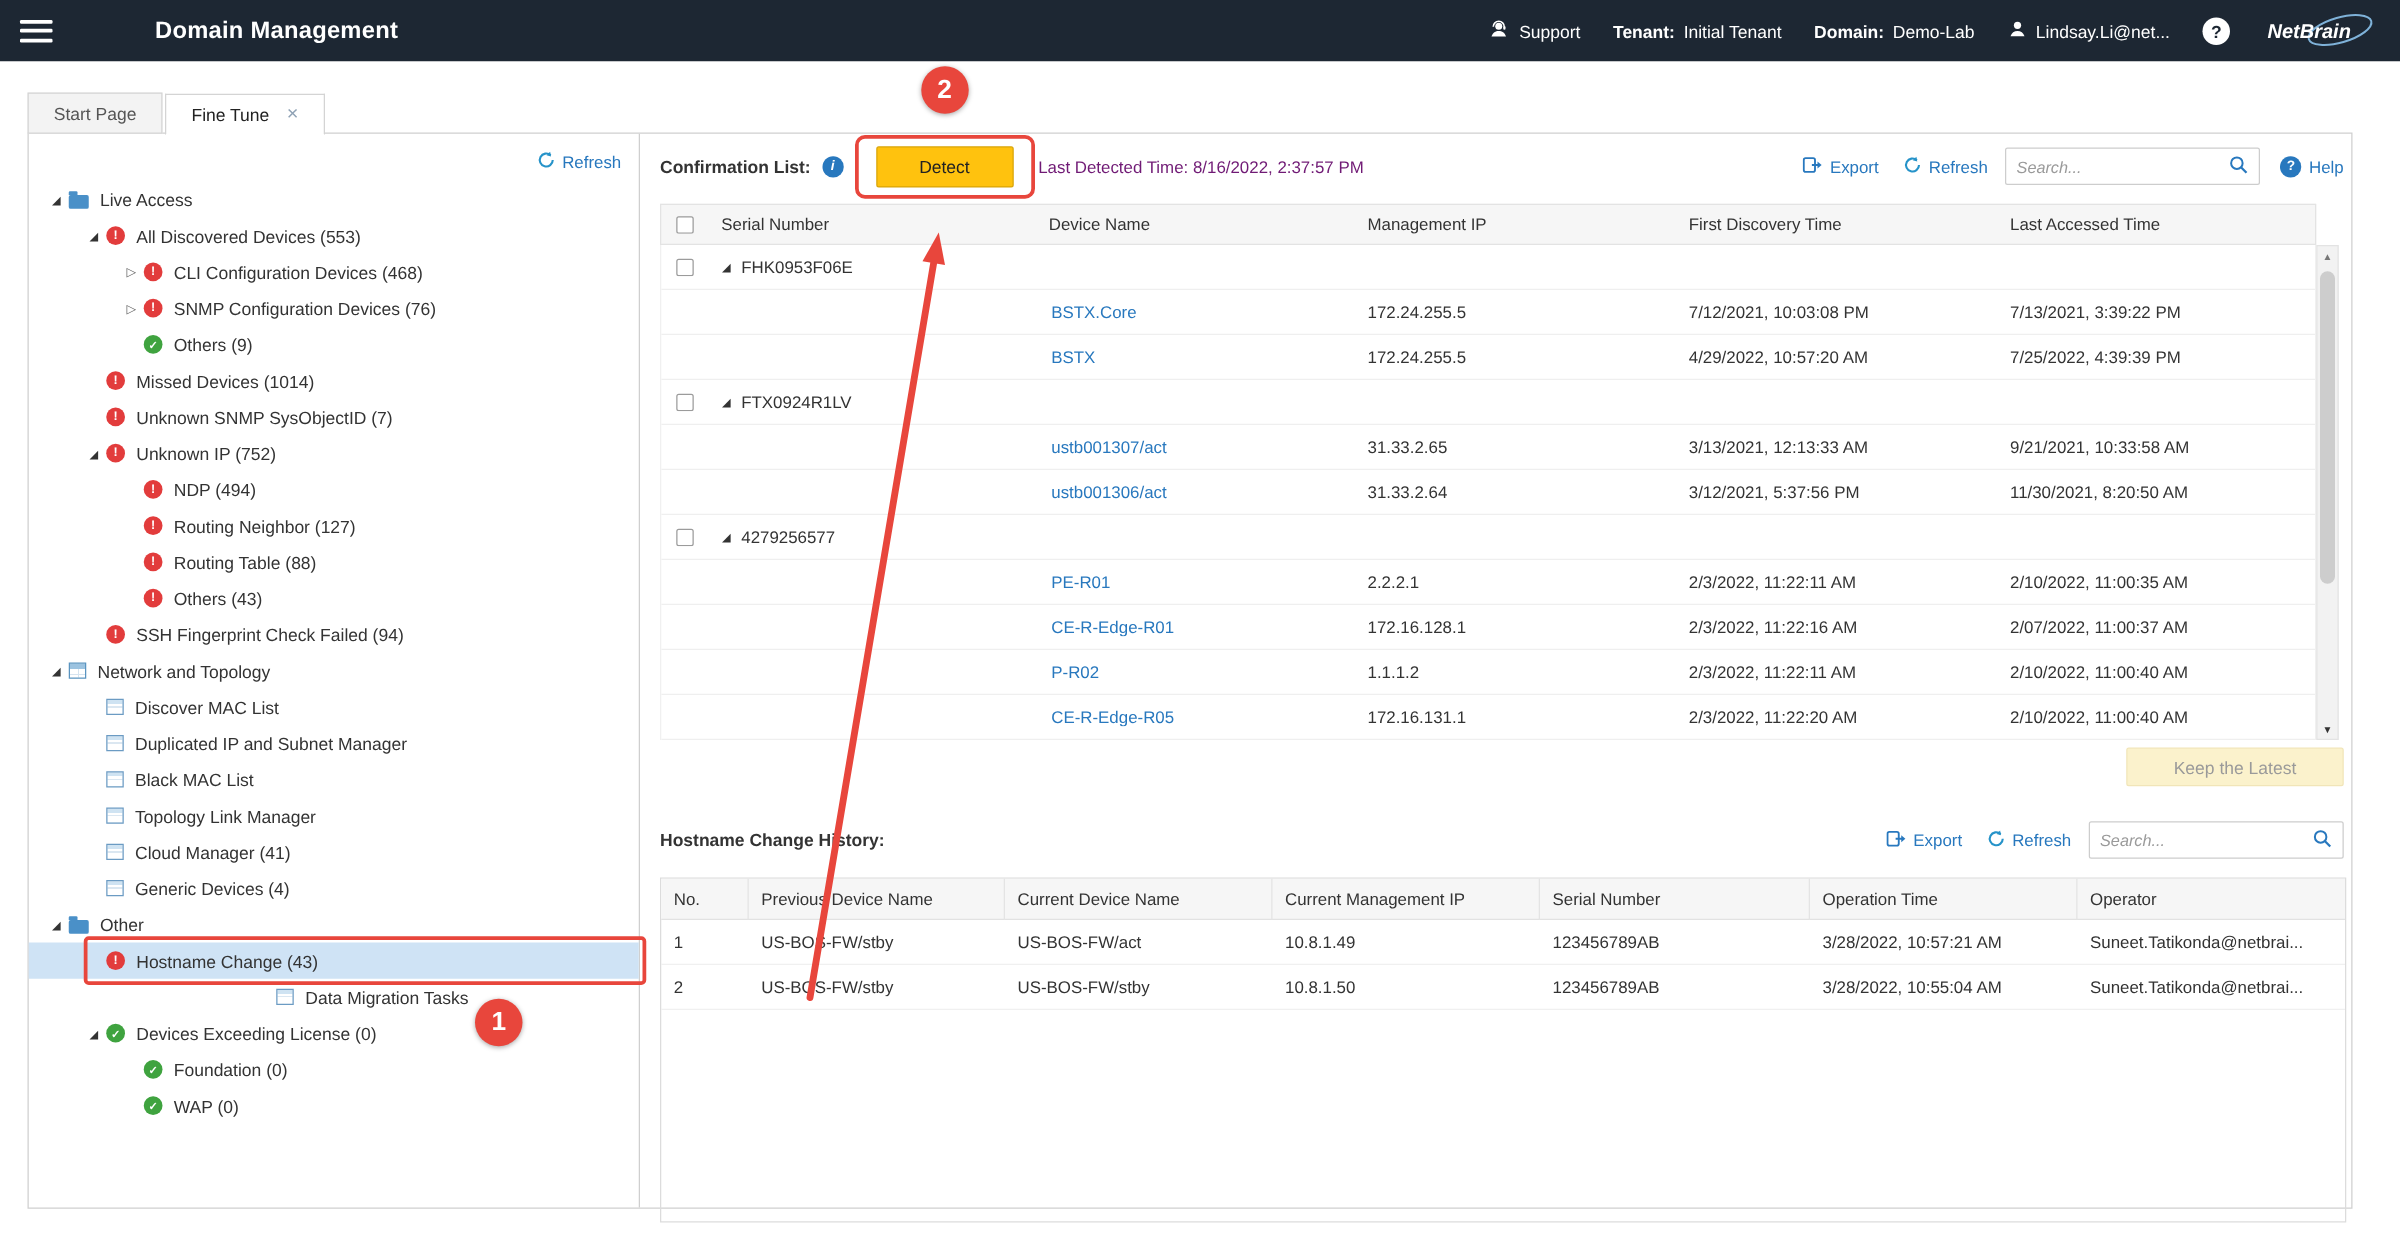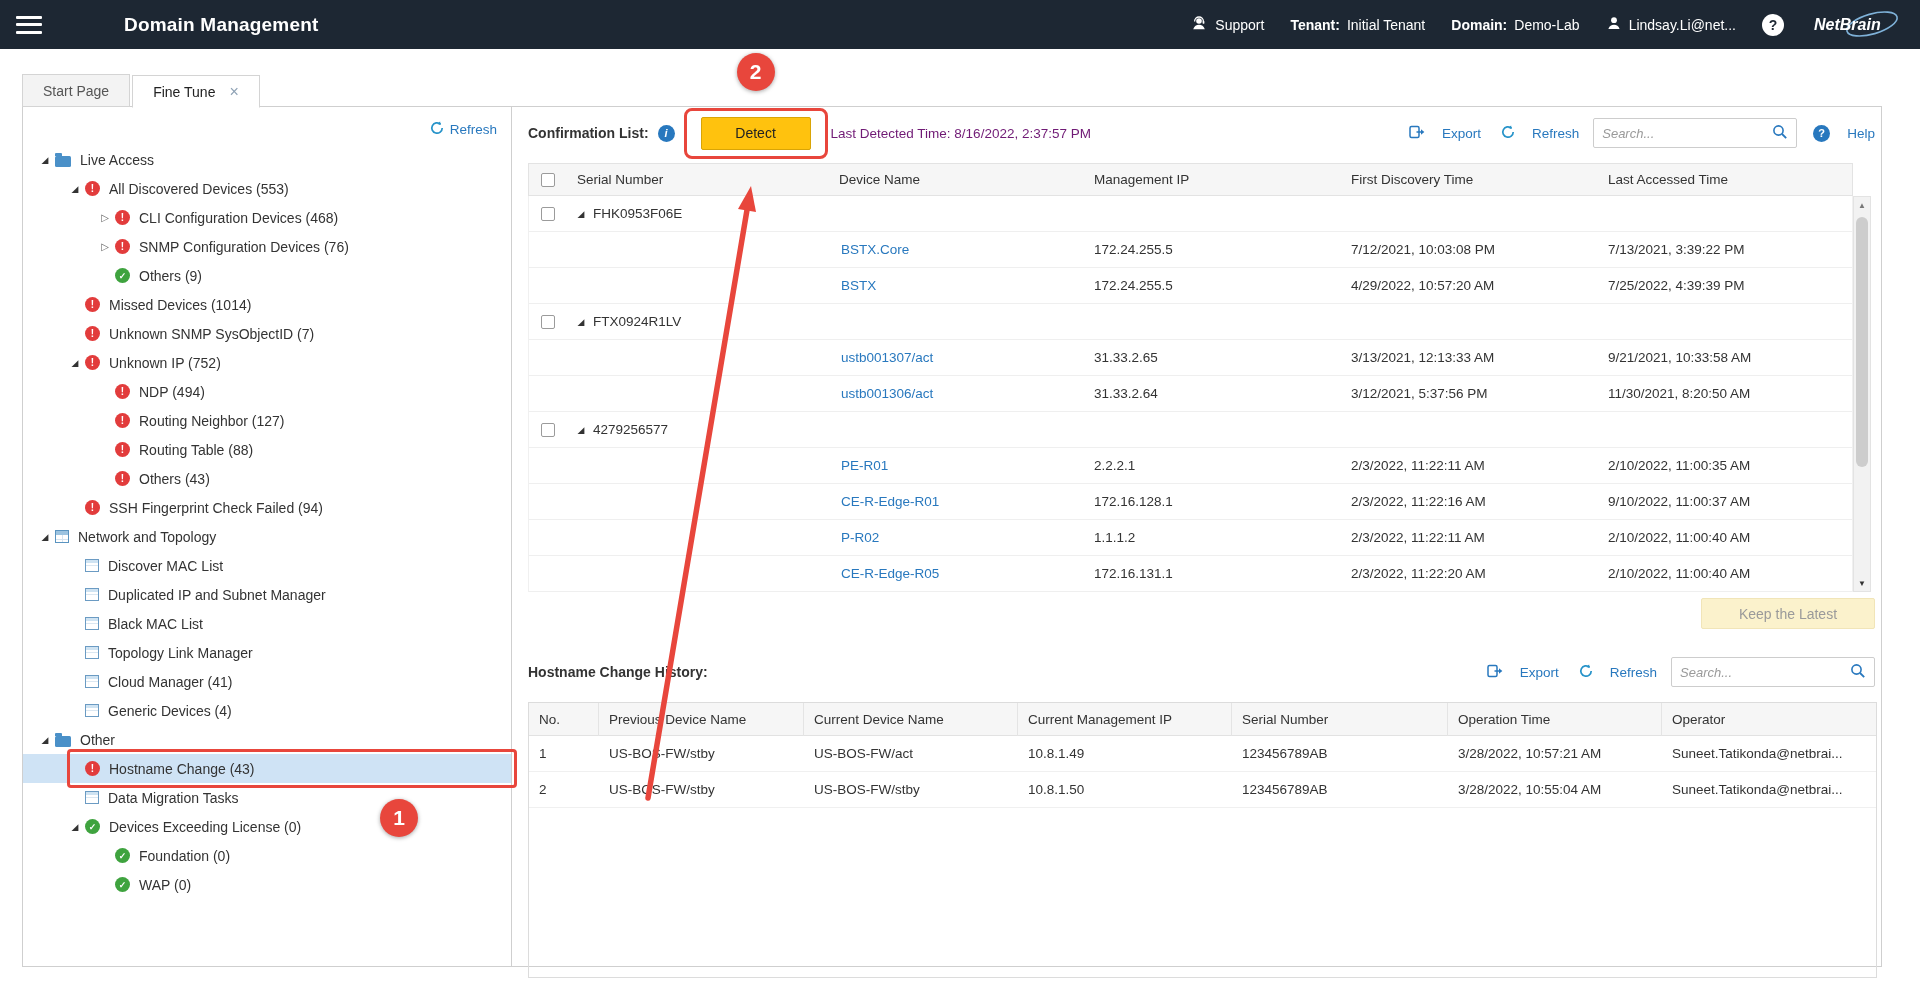--- a/index.html
+++ b/index.html
@@ -50,21 +50,21 @@
   .tlabel { margin-left:2px; font-size:14px; color:#333; }
 
   
   .conf-toolbar { position:absolute; top:8px; left:16px; right:6px; height:36px; display:flex; align-items:center; }
   .sec-title { font-weight:bold; font-size:14px; color:#333; white-space:nowrap; }
   .icon-info { width:17px; height:17px; border-radius:50%; background:#2878be; color:#fff; font-size:11px; font-weight:bold; font-style:italic; display:flex; align-items:center; justify-content:center; margin-left:9px; cursor:pointer; }
   .detect-wrap { position:relative; margin-left:26px; flex:none; }
   .btn-detect { width:110px; height:33px; background:#ffc20e; border:1px solid #d9a406; border-radius:2px; color:#222; font-size:14px; display:flex; align-items:center; justify-content:center; cursor:pointer; }
   .last-detected { margin-left:20px; font-size:13.5px; color:#701a75; white-space:nowrap; }
   .tb-spacer { flex:1; }
-  .tool-link { display:flex; align-items:center; gap:17px; color:#2878be; font-size:13.5px; cursor:pointer; white-space:nowrap; }
+  .tool-link { display:flex; align-items:center; gap:6px; color:#2878be; font-size:13.5px; cursor:pointer; white-space:nowrap; }
   .ml20 { margin-left:20px; } .ml14 { margin-left:14px; } .ml16 { margin-left:16px; }
   .searchbox { width:204px; height:30px; box-sizing:border-box; border:1px solid #cdcdcd; border-radius:2px; background:#fff; display:flex; align-items:center; padding:0 8px; }
   .searchbox input { border:none; outline:none; flex:1; min-width:0; font-family:"Liberation Sans", sans-serif; font-size:13px; font-style:italic; color:#666; background:rgba(0,0,0,0); }
   .searchbox input::placeholder { color:#9a9a9a; font-style:italic; }
   .help-q { width:17px; height:17px; border-radius:50%; background:#2878be; color:#fff; font-size:11px; font-weight:bold; display:flex; align-items:center; justify-content:center; }
 
   
   .conf-table { position:absolute; top:56px; left:16px; width:1325px; }
   .conf-header, .conf-row { display:grid; grid-template-columns:40px 262px 255px 257px 257px 1fr; align-items:center; box-sizing:border-box; }
   .conf-header { height:33px; background:#f6f6f6; border:1px solid #e3e3e3; color:#333; font-size:13.5px; }
@@ -284,21 +284,21 @@
             <span class="ticon ic-folder"></span>
             <span class="tlabel">Other</span>
           </div>
           <div class="tree-row selected" style="padding-left: 44px;">
             <span class="expander none"></span>
             <span class="ticon ic-error">!</span>
             <span class="tlabel">Hostname Change (43)</span>
             <div class="ann-box-tree"></div>
             <div class="ann-circle ann-circle-tree">1</div>
           </div>
-          <div class="tree-row" style="padding-left: 44px;">
+          <div class="tree-row" style="padding-left: 44px; justify-content: center;">
             <span class="expander none"></span>
             <span class="ticon ic-table"></span>
             <span class="tlabel">Data Migration Tasks</span>
           </div>
           <div class="tree-row" style="padding-left: 44px;">
             <span class="expander expanded">◢</span>
             <span class="ticon ic-ok">✓</span>
             <span class="tlabel">Devices Exceeding License (0)</span>
           </div>
           <div class="tree-row" style="padding-left: 74px;">
@@ -442,21 +442,21 @@
               <div class="ccell">2.2.2.1</div>
               <div class="ccell">2/3/2022, 11:22:11 AM</div>
               <div class="ccell">2/10/2022, 11:00:35 AM</div>
             </div>
             <div class="conf-row device">
               <div class="ccell"></div>
               <div class="ccell"></div>
               <div class="ccell name"><span class="devlink">CE-R-Edge-R01</span></div>
               <div class="ccell">172.16.128.1</div>
               <div class="ccell">2/3/2022, 11:22:16 AM</div>
-              <div class="ccell">9/10/2022, 11:00:37 AM</div>
+              <div class="ccell">2/07/2022, 11:00:37 AM</div>
             </div>
             <div class="conf-row device">
               <div class="ccell"></div>
               <div class="ccell"></div>
               <div class="ccell name"><span class="devlink">P-R02</span></div>
               <div class="ccell">1.1.1.2</div>
               <div class="ccell">2/3/2022, 11:22:11 AM</div>
               <div class="ccell">2/10/2022, 11:00:40 AM</div>
             </div>
             <div class="conf-row device">

